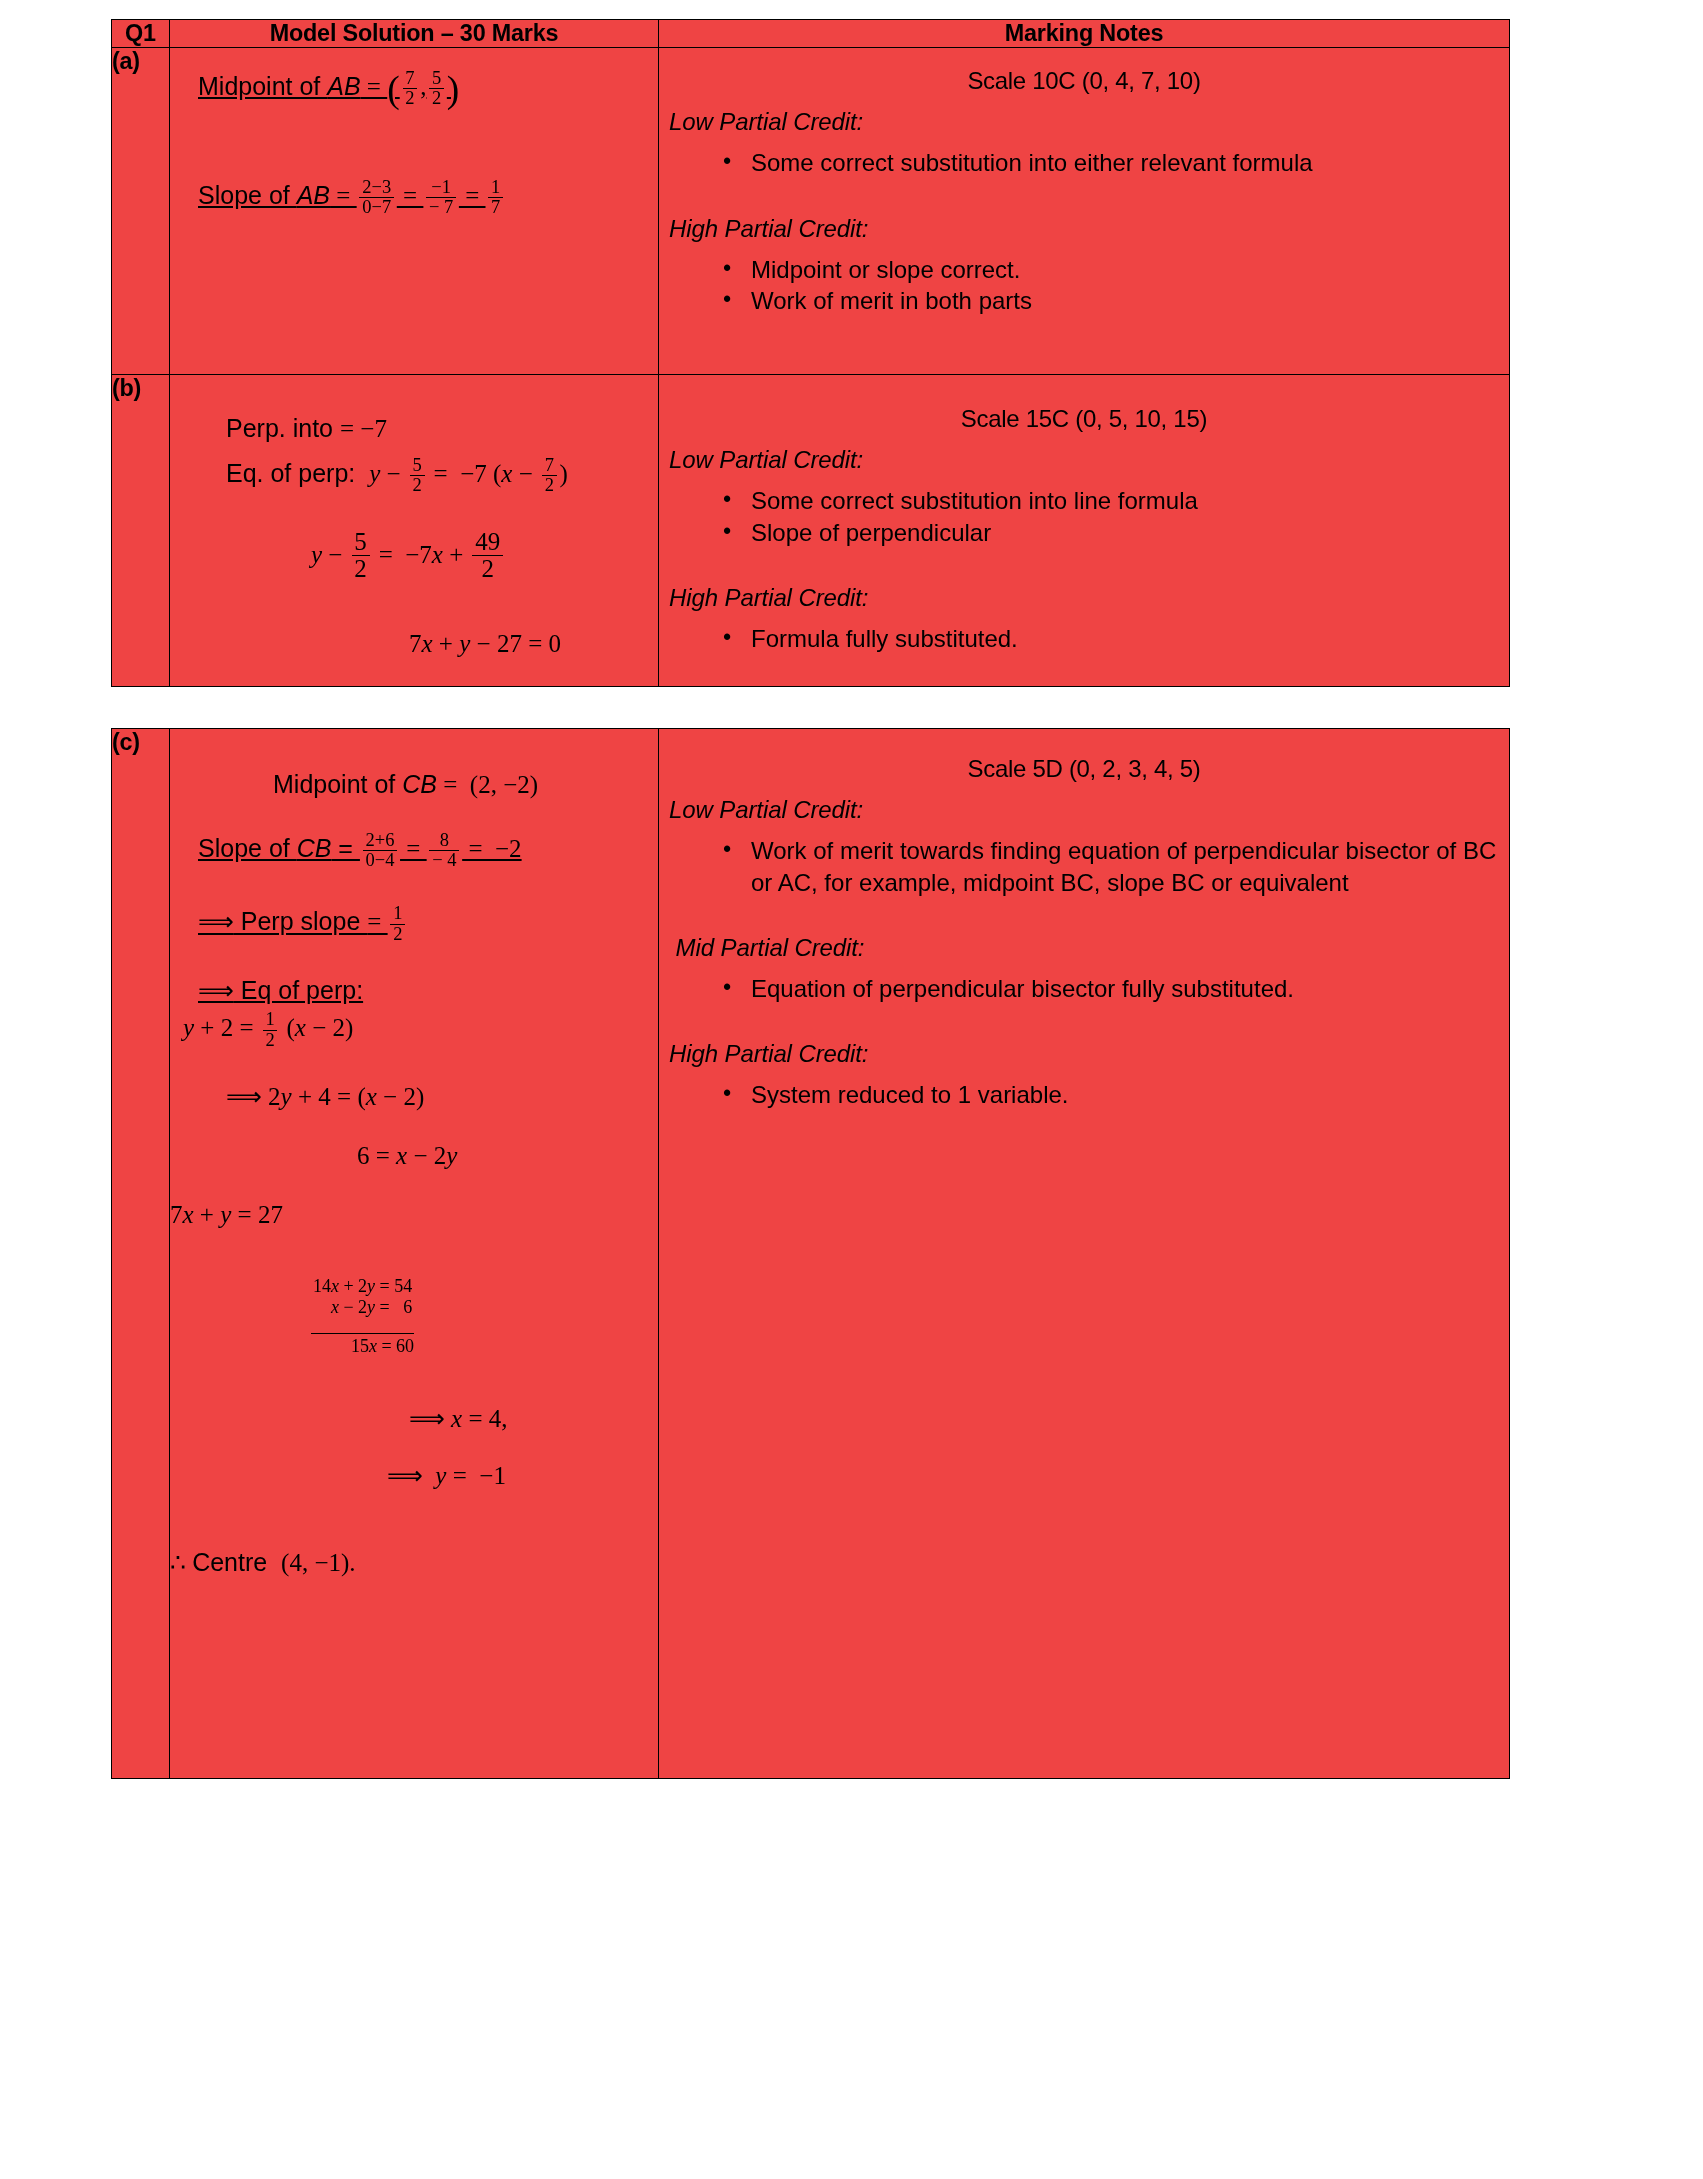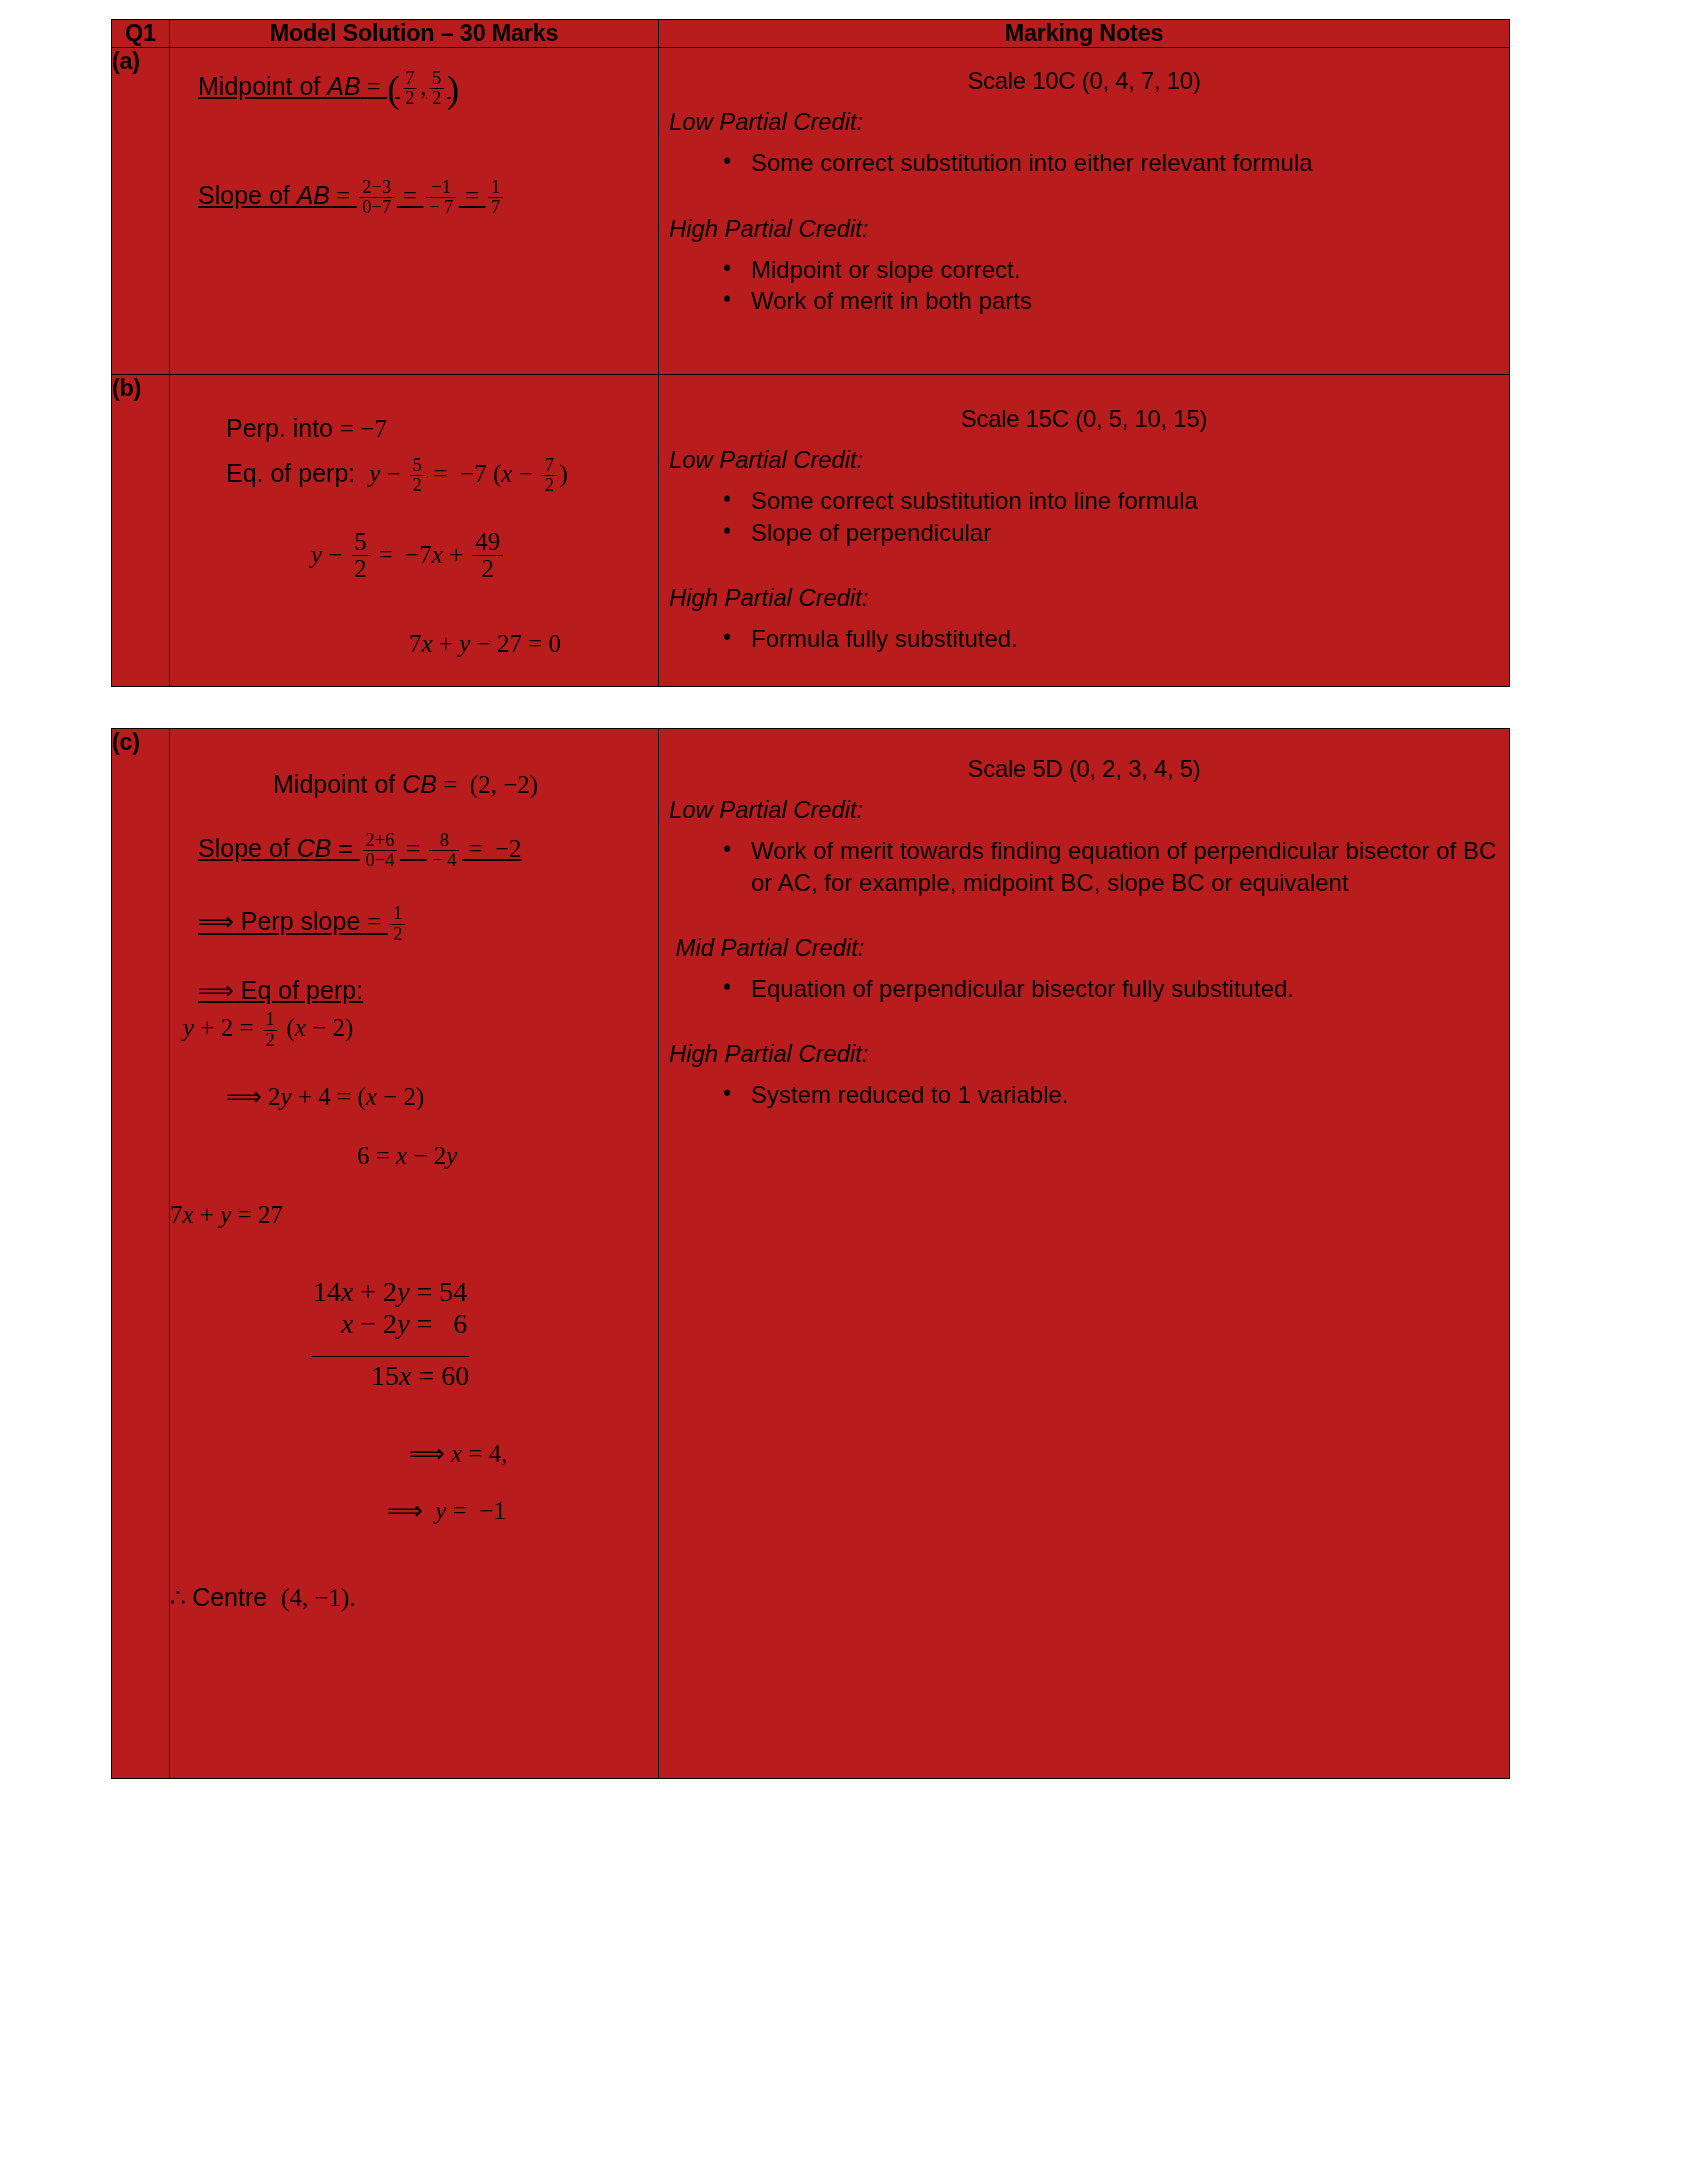--- a/index.html
+++ b/index.html
@@ -25,21 +25,21 @@
   table.grid {
     width: 1398px;
     border-collapse: collapse;
     table-layout: fixed;
     background: #fff;
   }
   table.grid td, table.grid th {
     border: 1.5px solid #000;
     vertical-align: top;
     padding: 0;
-    background: #b91c1c;
+    background: #ef4444;
   }
   .c-label { width: 58px; }
   .c-sol   { width: 489px; }
   .c-notes { width: 851px; }
 
   .hdr {
     font-weight: bold;
     font-size: 23.4px;
     padding: 8.4px 0 8.4px 12px;
     letter-spacing: -0.2px;
@@ -138,21 +138,21 @@
   .ind5  { padding-left: 187px; }
   .ind6  { padding-left: 239px; }
   .vgap-sm { height: 20.6px; }
   .vgap-md { height: 34px; }
   .vgap-lg { height: 49px; }
 
   
   .simul {
     display: inline-block;
     font-family: "Liberation Serif", serif;
-    font-size: 28px;
+    font-size: 18px;
     text-align: right;
     line-height: 1.16;
   }
   .simul .eqrow { display: block; white-space: nowrap; padding: 0 1.9px; }
   .simul .ruled { border-bottom: 1.7px solid #000; padding-bottom: 15px; }
   .simul .sum { display: block; padding-top: 2.8px; padding-right: 0; }
 
   .tbl-gap { height: 41px; }
 </style>
 </head>

